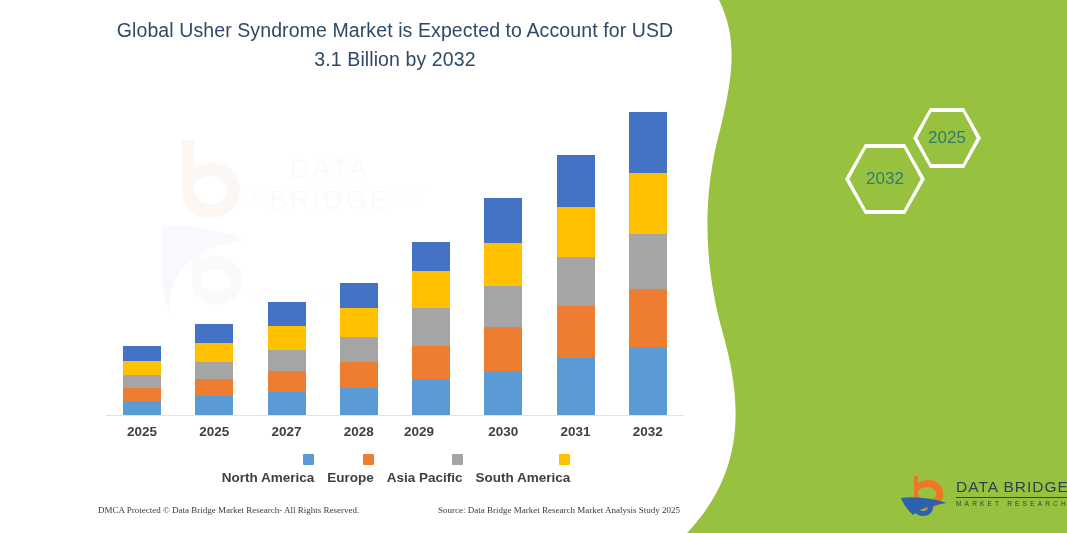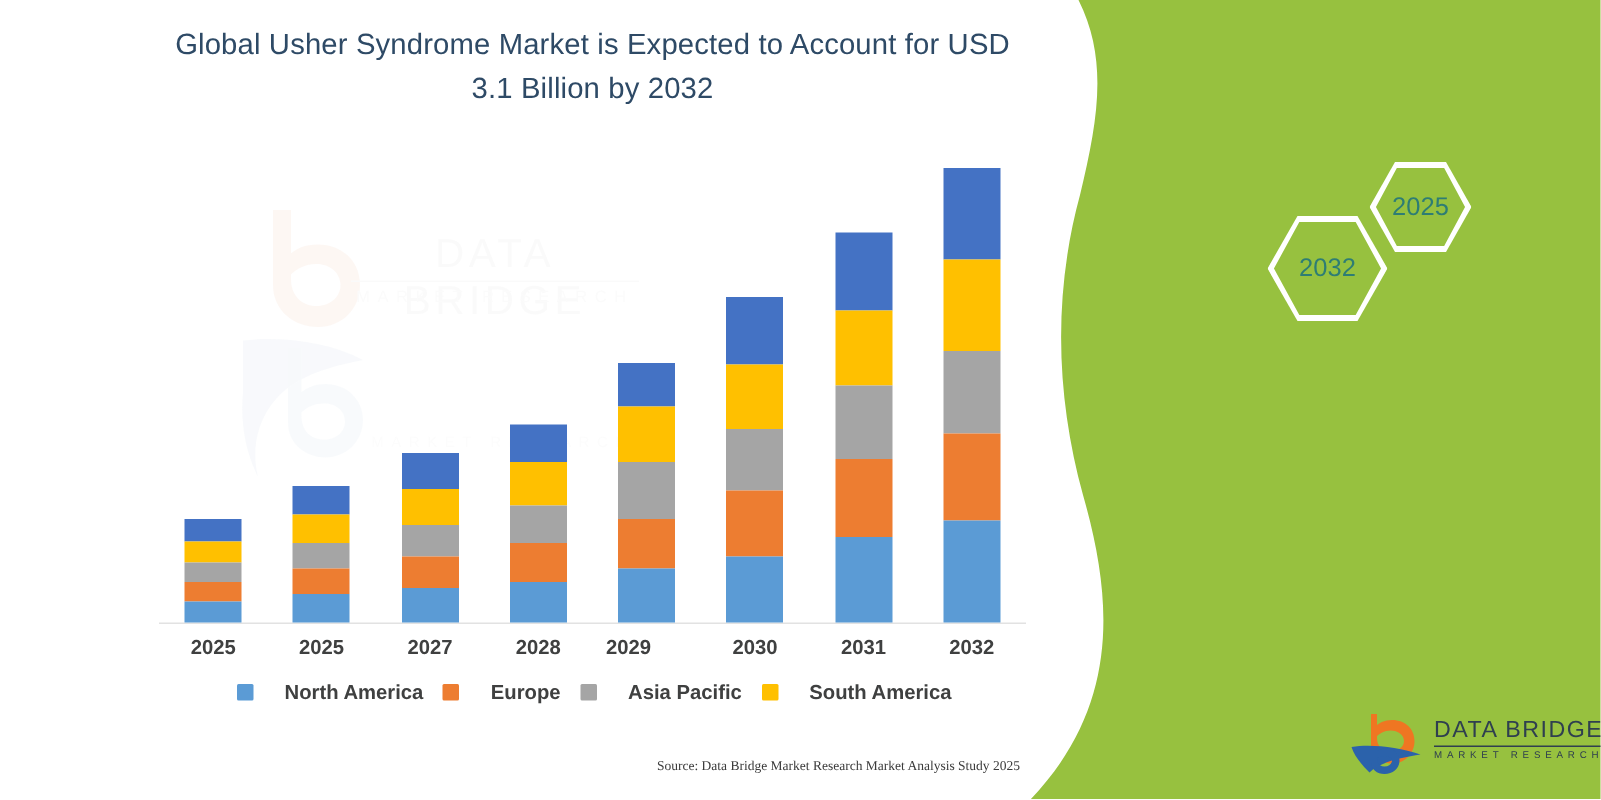--- a/index.html
+++ b/index.html
@@ -52,21 +52,21 @@
     position:absolute;top:0;width:72px;text-align:center;
     font-size:13.5px;font-weight:bold;color:#3f4040;
   }
 
   .legend{
     position:absolute;left:96px;top:454px;width:580px;
     display:flex;align-items:center;justify-content:center;gap:13px;
     font-size:13.5px;font-weight:bold;color:#3f4040;
     white-space:nowrap;
   }
-  .lg-item{display:flex;align-items:center;gap:21px;}
+  .lg-item{display:flex;align-items:flex-end;gap:5px;flex-direction:column;}
   .lg-swatch{width:11px;height:11px;display:inline-block;border-radius:1px;}
 
   .footer{position:absolute;left:0;top:505px;width:700px;height:22px;}
   .foot-l{position:absolute;left:88px;top:0;font-size:9px;color:#3b3b3b;font-family:"Liberation Serif",serif;}
   .foot-r{position:absolute;left:428px;top:0;font-size:9px;color:#3b3b3b;font-family:"Liberation Serif",serif;}
 
   
   .green-panel{
     position:absolute;right:0;top:0;width:390px;height:533px;
     background:#97c13f;
@@ -216,20 +216,21 @@
         <span class="lg-swatch" style="background: rgb(165, 165, 165);"></span>
         <span>Asia Pacific</span>
       </div>
       <div class="lg-item">
         <span class="lg-swatch" style="background: rgb(255, 192, 0);"></span>
         <span>South America</span>
       </div>
     </div>
 
   <div class="footer">
+    <div class="foot-l">DMCA Protected © Data Bridge Market Research- All Rights Reserved.</div>
     <div class="foot-r">Source: Data Bridge Market Research  Market Analysis Study 2025</div>
   </div>
 
   <div class="green-panel"></div>
 
 
   <div class="hex hex-2032">
     <svg class="hex-ring" viewBox="0 0 80 70">
       <polygon points="20,2 60,2 78,35 60,68 20,68 2,35" fill="none" stroke="#ffffff" stroke-width="4"></polygon>
     </svg>

